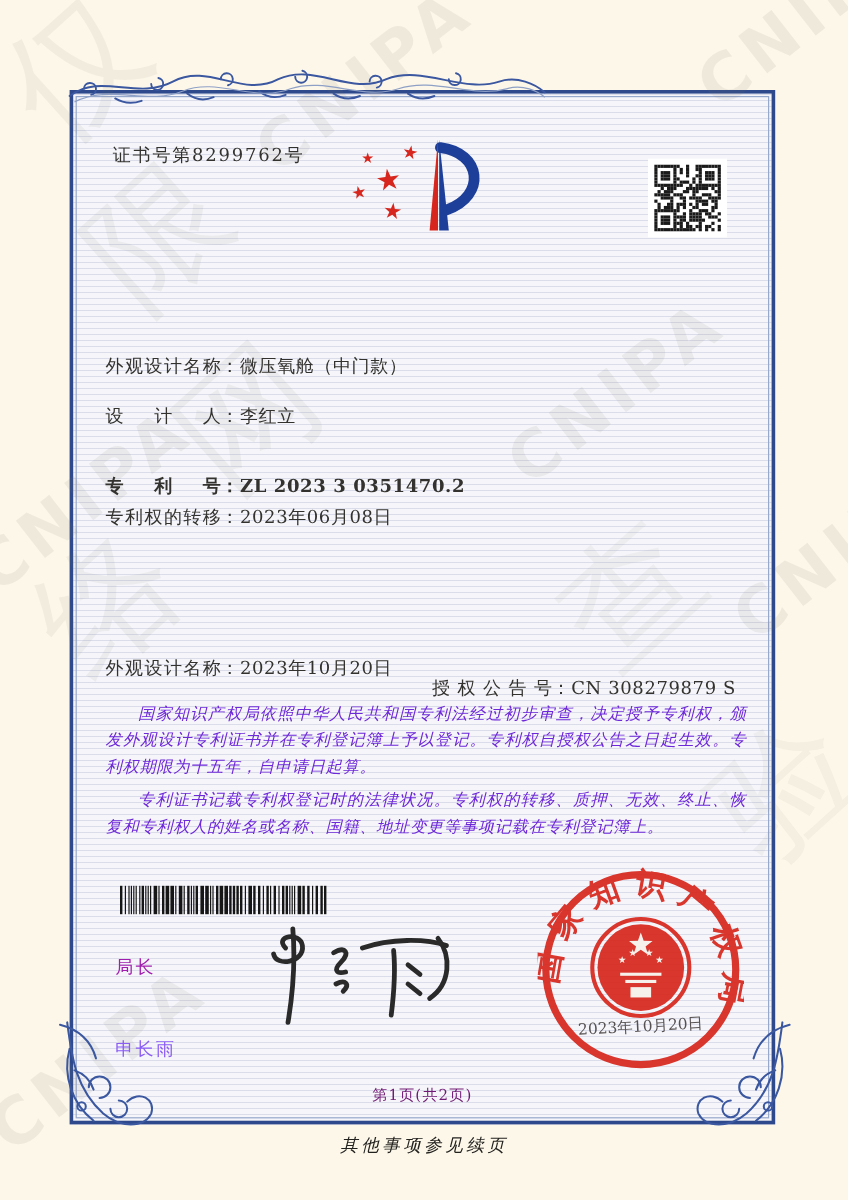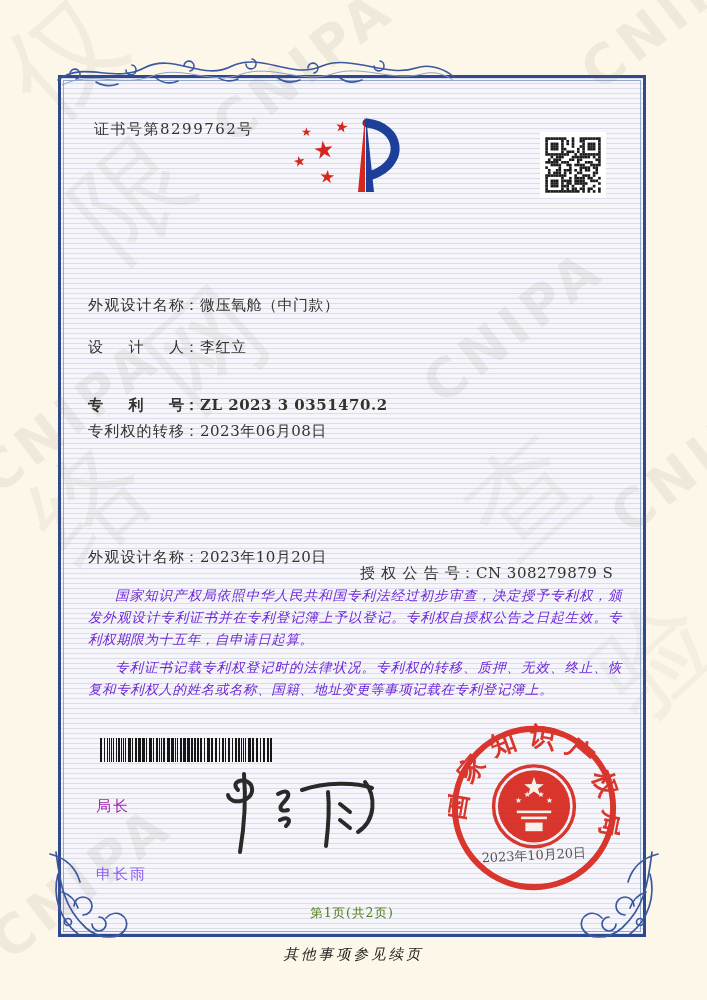--- a/index.html
+++ b/index.html
@@ -65,21 +65,21 @@
   .paras p{
     margin:0 0 6px 0;font-size:13.5px;line-height:22px;letter-spacing:.6px;
     text-indent:2em;color:#6d28d9;font-style:italic;text-align:justify;
   }
   
   .barcode{position:absolute;left:100px;top:738px;width:178px;height:24px;z-index:3;}
   .sig-title{position:absolute;left:96px;top:797px;z-index:3;font-size:15px;letter-spacing:2px;color:#a21caf;}
   .sig-name{position:absolute;left:96px;top:825px;z-index:3;font-size:15px;letter-spacing:2px;color:#8b5cf6;margin-top:40px;}
   .sig-script{position:absolute;left:200px;top:768px;z-index:3;}
   .seal{position:absolute;left:448px;top:722px;width:172px;height:172px;z-index:4;opacity:.92;}
-  .page-num{position:absolute;left:58px;top:905px;width:588px;text-align:center;z-index:3;font-size:12.5px;color:#4d7c0f;letter-spacing:1px;}
+  .page-num{position:absolute;left:58px;top:905px;width:588px;text-align:center;z-index:3;font-size:12.5px;color:#701a75;letter-spacing:1px;}
   .footer-note{position:absolute;left:0;top:945px;width:707px;text-align:center;z-index:3;font-size:14.5px;letter-spacing:3px;color:#23221f;font-style:italic;}
 </style>
 </head>
 <body>
 
 <div class="page">
 
   <span class="wm wm-cjk">仅</span>
   <span class="wm wm-cjk">限</span>
   <span class="wm wm-cjk">网</span>

